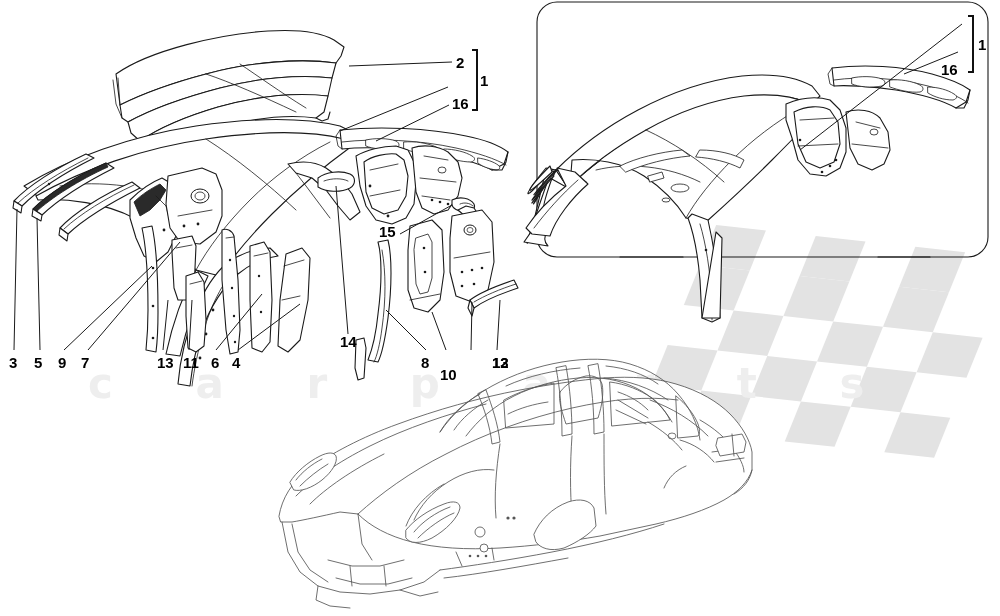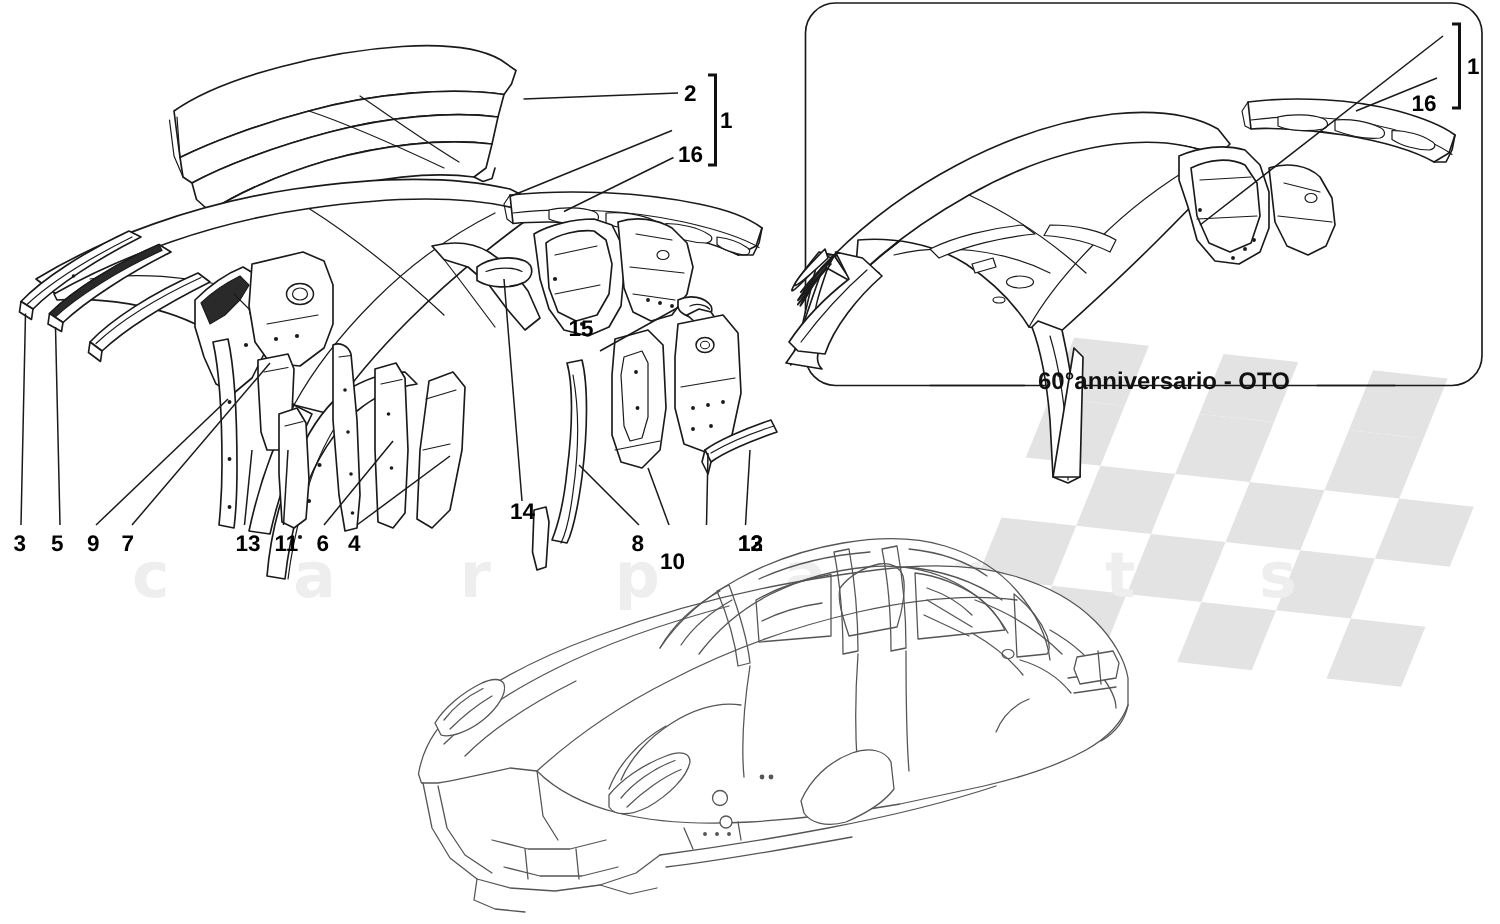--- a/index.html
+++ b/index.html
@@ -623,28 +623,27 @@
     </g>
 
   </svg>
   </div>
 
   <div class="layer">
 
     <div class="num" style="left:978px;top:37px;">1</div>
     <div class="num" style="left:941px;top:62px;">16</div>
 
-    <div class="inset-title" style="left:692px;top:246px;">60°anniversario - OTO</div>
 
     <div class="num" style="left:456px;top:55px;">2</div>
     <div class="num" style="left:480px;top:73px;">1</div>
     <div class="num" style="left:452px;top:96px;">16</div>
 
     <div class="num" style="left:340px;top:334px;text-align:right;">14</div>
-    <div class="num" style="left:379px;top:212px;">15</div>
+    <div class="num" style="left:379px;top:224px;">15</div>
 
     <div class="num" style="left:9px;top:355px;">3</div>
     <div class="num" style="left:34px;top:355px;">5</div>
     <div class="num" style="left:58px;top:355px;">9</div>
     <div class="num" style="left:81px;top:355px;">7</div>
 
     <div class="num" style="left:157px;top:355px;">13</div>
     <div class="num" style="left:183px;top:355px;">11</div>
     <div class="num" style="left:211px;top:355px;">6</div>
     <div class="num" style="left:232px;top:355px;">4</div>

